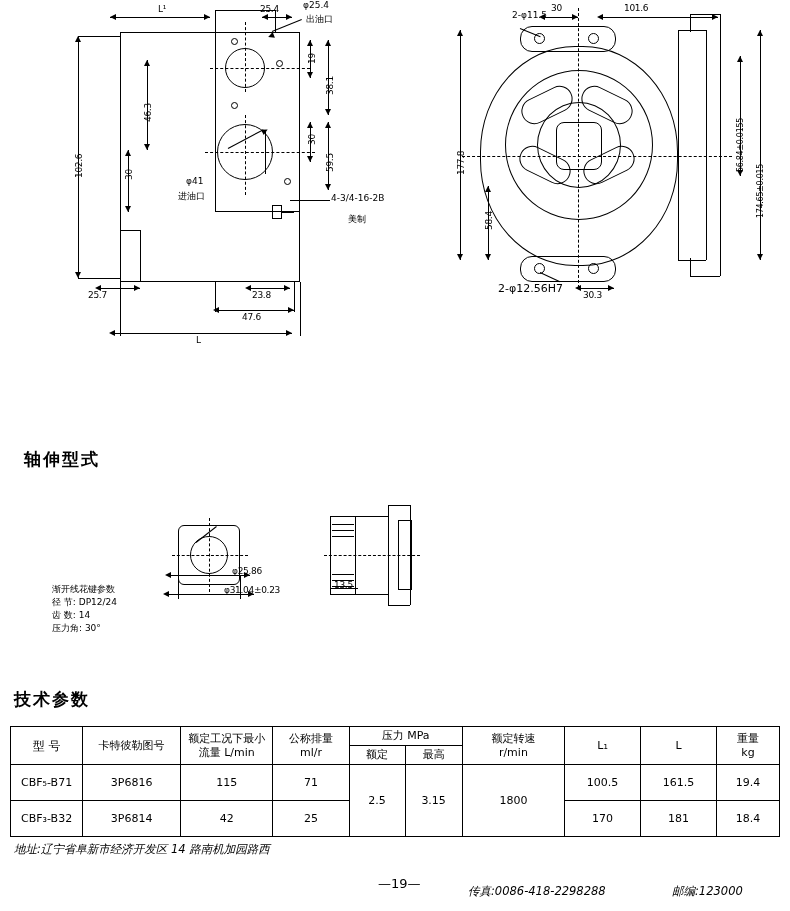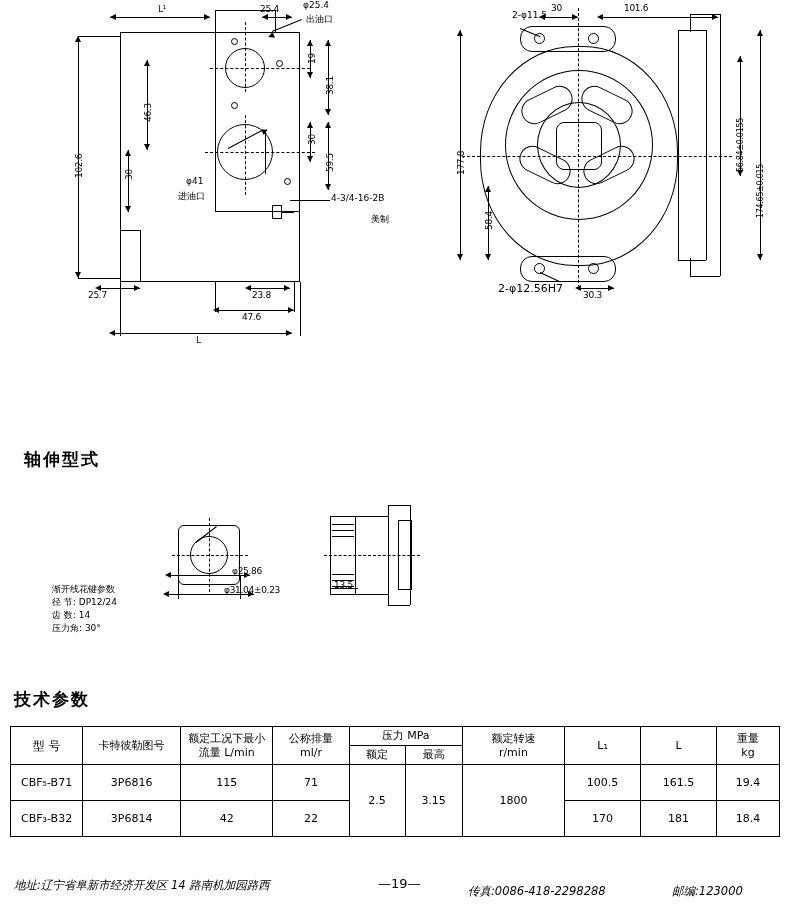--- a/index.html
+++ b/index.html
@@ -127,21 +127,21 @@
     <div class="dimv" style="left:325px;top:172px;">59.5</div>
 
     <div class="ln h1px" style="left:228px;top:148px;width:40px;transform:rotate(-28deg);transform-origin:left center;"></div>
     <div class="arrR" style="left:262px;top:128px;transform:rotate(-28deg);"></div>
     <div class="lbl" style="left:186px;top:176px;font-size:9px;">φ41</div>
     <div class="lbl" style="left:178px;top:190px;font-size:9px;">进油口</div>
 
     <div class="ln h1px" style="left:290px;top:200px;width:40px;"></div>
     <div class="ln h1px" style="left:330px;top:200px;width:0px;"></div>
     <div class="lbl" style="left:331px;top:193px;font-size:9px;">4-3/4-16-2B</div>
-    <div class="lbl" style="left:371px;top:213px;font-size:9px;">美制</div>
+    <div class="lbl" style="left:348px;top:213px;font-size:9px;">美制</div>
 
     <div class="ln h1px" style="left:98px;top:288px;width:42px;"></div>
     <div class="arrL" style="left:95px;top:285px;"></div>
     <div class="arrR" style="left:134px;top:285px;"></div>
     <div class="dim" style="left:88px;top:290px;">25.7</div>
 
     <div class="ln h1px" style="left:248px;top:288px;width:42px;"></div>
     <div class="arrL" style="left:245px;top:285px;"></div>
     <div class="arrR" style="left:284px;top:285px;"></div>
     <div class="dim" style="left:252px;top:290px;">23.8</div>
@@ -323,26 +323,26 @@
       <td rowspan="2">3.15</td>
       <td rowspan="2">1800</td>
       <td>100.5</td>
       <td>161.5</td>
       <td>19.4</td>
     </tr>
     <tr style="height:36px;">
       <td>CBF₃-B32</td>
       <td>3P6814</td>
       <td>42</td>
-      <td>22</td>
+      <td>25</td>
       <td>170</td>
       <td>181</td>
       <td>18.4</td>
     </tr>
   </tbody>
     </table>
 
-  <div class="foot" style="left:14px;top:878px;">地址:辽宁省阜新市经济开发区 14 路南机加园路西</div>
+  <div class="foot" style="left:14px;top:842px;">地址:辽宁省阜新市经济开发区 14 路南机加园路西</div>
   <div class="pagenum" style="left:378px;top:876px;">—19—</div>
   <div class="foot" style="left:468px;top:884px;">传真:0086-418-2298288</div>
   <div class="foot" style="left:672px;top:884px;">邮编:123000</div>
 
 </div>
 
 </body></html>

